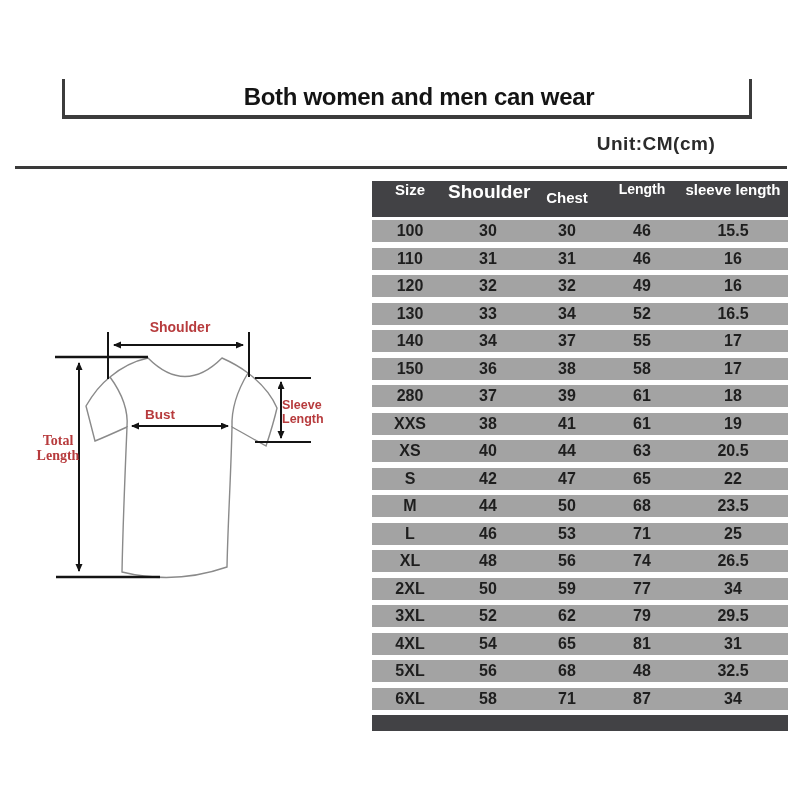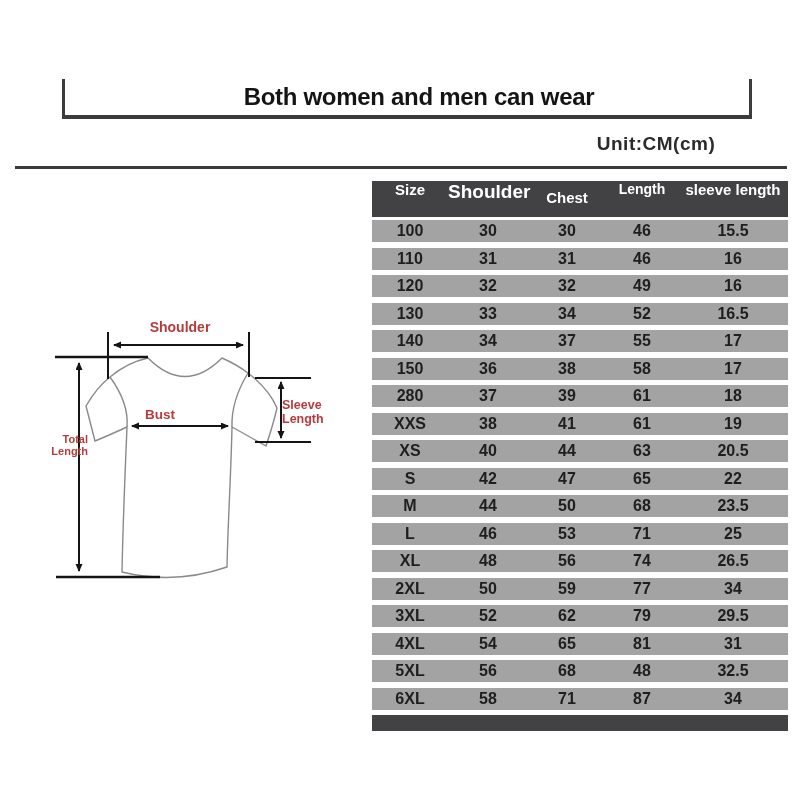--- a/index.html
+++ b/index.html
@@ -38,21 +38,21 @@
         margin-bottom:5.5px;font-size:16px;font-weight:bold;color:#1e1e1e;}
   .tfoot-bar{height:16px;background:#424245;margin-top:2px;}
 
   
   .diagram{position:absolute;left:30px;top:315px;width:310px;height:285px;}
   .diagram svg{position:absolute;left:0;top:0;}
   .dlabel{position:absolute;color:#b73b3d;font-weight:bold;line-height:1.1;}
   .dlabel-shoulder{left:100px;top:5px;width:100px;text-align:center;font-size:14px;}
   .dlabel-bust{left:115px;top:93px;width:44px;text-align:left;font-size:13.5px;}
   .dlabel-sleeve{left:252px;top:84px;width:60px;text-align:left;font-size:12.5px;}
-  .dlabel-total{left:-2px;top:118px;width:60px;text-align:right;font-size:11px;}
+  .dlabel-total{left:-2px;top:118px;width:60px;text-align:center;font-size:14px;font-family:Liberation Serif, serif;}
 </style>
 </head>
 <body>
 
 <div class="page">
 
   <div class="banner-line banner-line2">Both women and men can wear</div>
   <div class="banner-border"></div>
 
   <div class="unit-label">Unit:CM(cm)</div>

